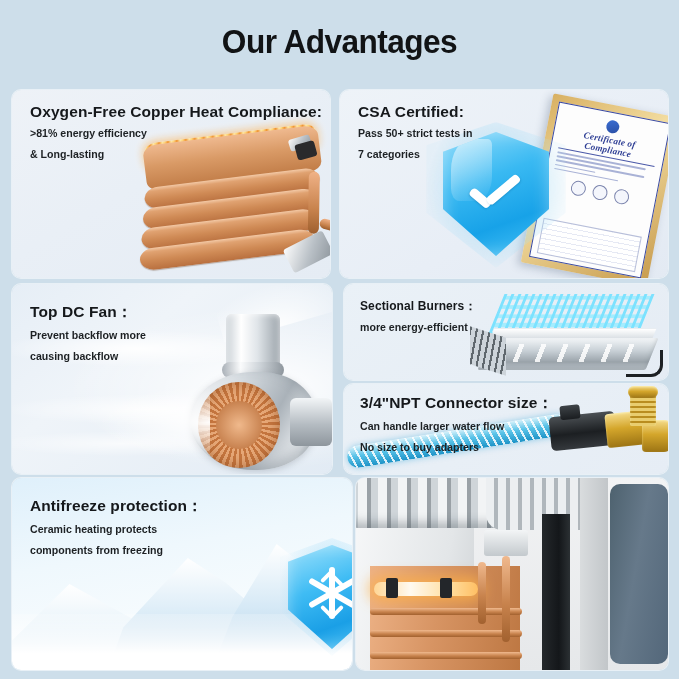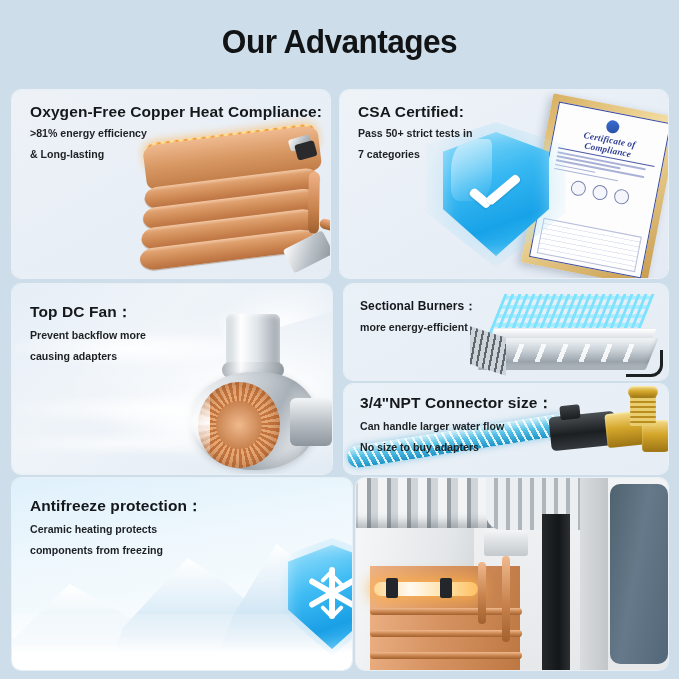--- a/index.html
+++ b/index.html
@@ -431,21 +431,21 @@
       <div class="neck"></div>
       <div class="collar"></div>
       <div class="body"></div>
       <div class="outlet"></div>
       <div class="rotor"></div>
       <div class="wind"></div>
     </div>
     <div class="txt">
       <div class="h">Top DC Fan：</div>
       <div class="b lead">Prevent backflow more</div>
-      <div class="b">causing adapters</div>
+      <div class="b">causing backflow</div>
     </div>
   </div>
 
   <div class="card" id="card4">
     <div class="burner">
       <div class="flames"></div>
       <div class="deck"></div>
       <div class="case"></div>
       <div class="slots"></div>
       <div class="fins"></div>

